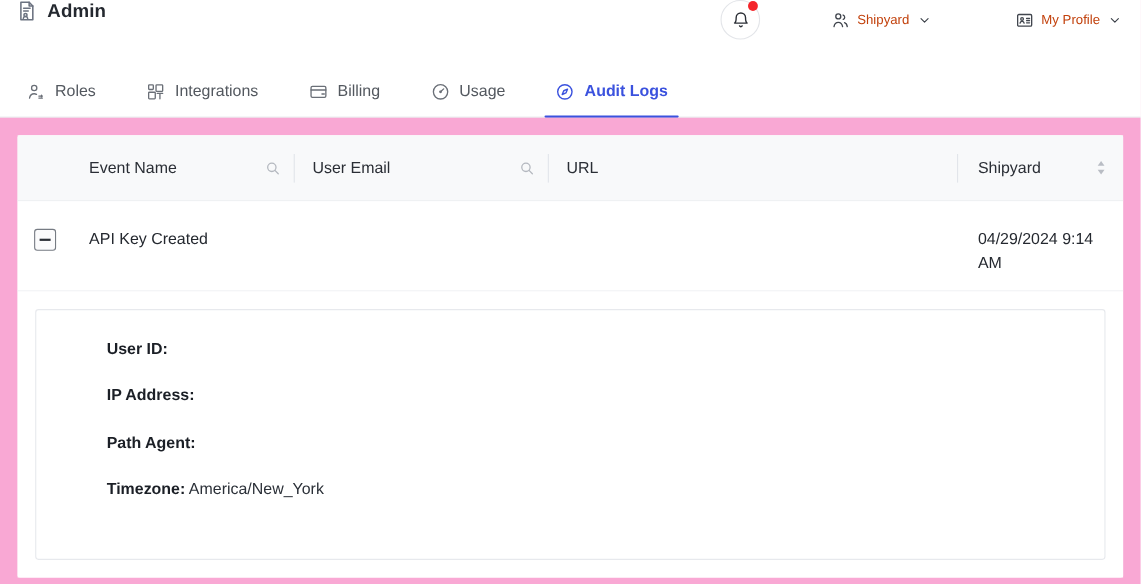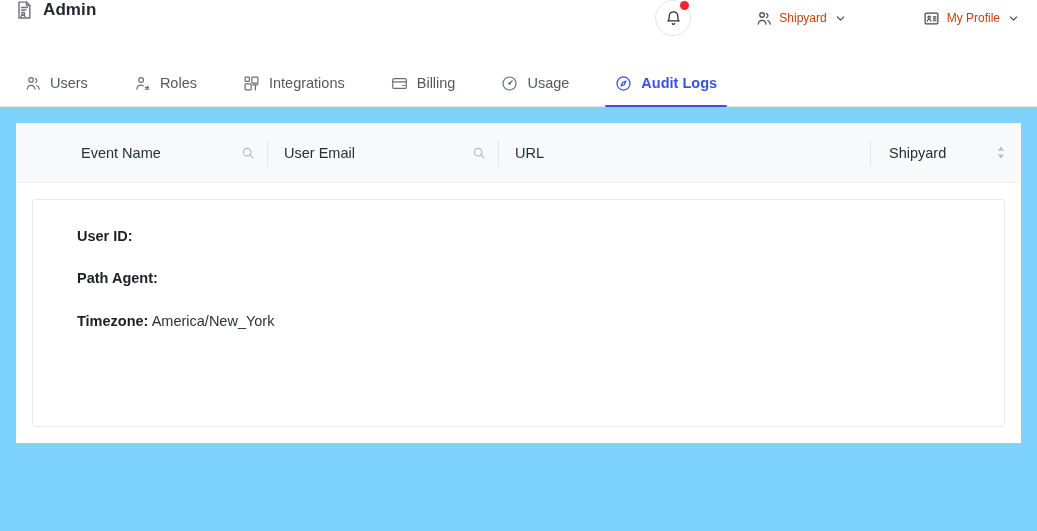--- a/index.html
+++ b/index.html
@@ -169,21 +169,21 @@
     right: 4px;
     bottom: -1px;
     height: 2.5px;
     background: #3b52de;
     border-radius: 2px;
   }
 
   
   .content {
     flex: 1 1 auto;
-    background: #7dd3fc;
+    background: #f9a8d4;
     padding: 16px;
     overflow: hidden;
     position: relative;
   }
 
   .table-card {
     width: 1005px;
     background: #ffffff;
     border-radius: 2px;
   }
@@ -292,21 +292,21 @@
   
   .detail-wrap {
     background: #ffffff;
     padding: 16px 16px 16px 16px;
   }
 
   .detail-card {
     border: 1px solid #e7e9ed;
     border-radius: 3px;
     background: #ffffff;
-    padding: 26px 26px 30px 44px;
+    padding: 26px 26px 30px 64px;
     min-height: 228px;
   }
 
   .detail-row {
     font-size: 14.5px;
     color: #24282f;
     margin-bottom: 22px;
     line-height: 1.4;
   }
 
@@ -387,31 +387,20 @@
             <path d="M5 8.5 12 15.5 19 8.5"></path>
           </svg>
         </span>
       </div>
 
     </div>
   </div>
 
   <div class="tabbar">
 
-    <div class="tab">
-      <span class="t-icon">
-        <svg viewBox="0 0 24 24" fill="none" stroke="currentColor" stroke-width="1.7" stroke-linecap="round" stroke-linejoin="round" width="17" height="17">
-          <circle cx="10" cy="7" r="3.2"></circle>
-          <path d="M4.5 20c.6-3.4 2.9-5.3 5.5-5.3s4.9 1.9 5.5 5.3"></path>
-          <path d="M16.2 5.2a3 3 0 0 1 .2 5.6"></path>
-          <path d="M18 14.9c2 .7 3.2 2.5 3.5 5.1"></path>
-        </svg>
-      </span>
-      <span>Users</span>
-    </div>
 
     <div class="tab">
       <span class="t-icon">
         <svg viewBox="0 0 24 24" fill="none" stroke="currentColor" stroke-width="1.7" stroke-linecap="round" stroke-linejoin="round" width="17" height="17">
           <circle cx="10" cy="7" r="3.4"></circle>
           <path d="M4 20c.6-3.6 3-5.6 6-5.6 1.1 0 2.1.3 3 .8"></path>
           <path d="M16 17.4h4.5M16 20h4.5"></path>
           <path d="M19.4 16.2v2.4"></path>
         </svg>
       </span>
@@ -506,30 +495,48 @@
           <span class="sort-icon">
             <svg viewBox="0 0 12 16" fill="currentColor" width="12" height="15">
               <path d="M6 1.5 9.3 6H2.7z"></path>
               <path d="M6 14.5 2.7 10h6.6z"></path>
             </svg>
           </span>
         </div>
 
       </div>
 
+      <div class="trow">
+
+        <div class="td td-toggle">
+          <button class="expander">
+            <span class="expander-bar"></span>
+          </button>
+        </div>
+
+        <div class="td td-event">API Key Created</div>
+        <div class="td td-email"></div>
+        <div class="td td-url"></div>
+        <div class="td td-time">04/29/2024 9:14 AM</div>
+
+      </div>
 
       <div class="detail-wrap">
         <div class="detail-card">
 
           <div class="detail-row">
             <span class="detail-label">User ID:</span>
             <span class="detail-value"></span>
           </div>
 
 
+          <div class="detail-row">
+            <span class="detail-label">IP Address:</span>
+            <span class="detail-value"></span>
+          </div>
 
           <div class="detail-row">
             <span class="detail-label">Path Agent:</span>
             <span class="detail-value"></span>
           </div>
 
           <div class="detail-row">
             <span class="detail-label">Timezone:</span>
             <span class="detail-value">America/New_York</span>
           </div>

